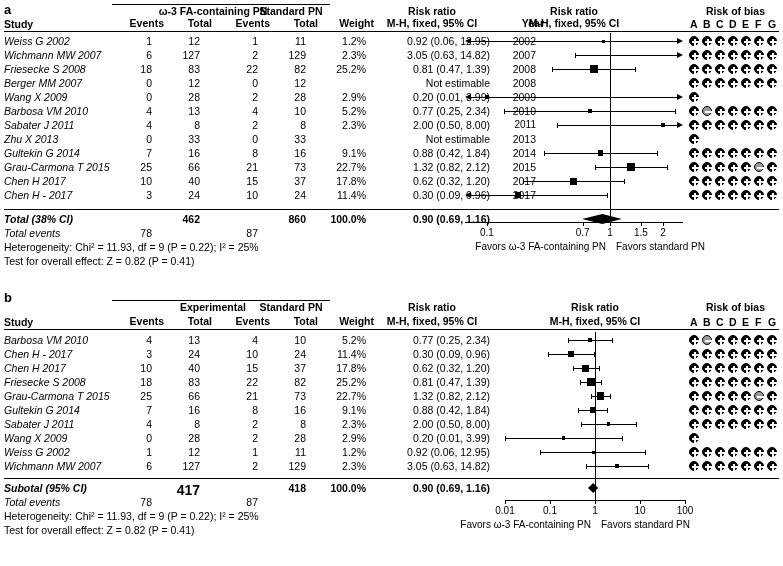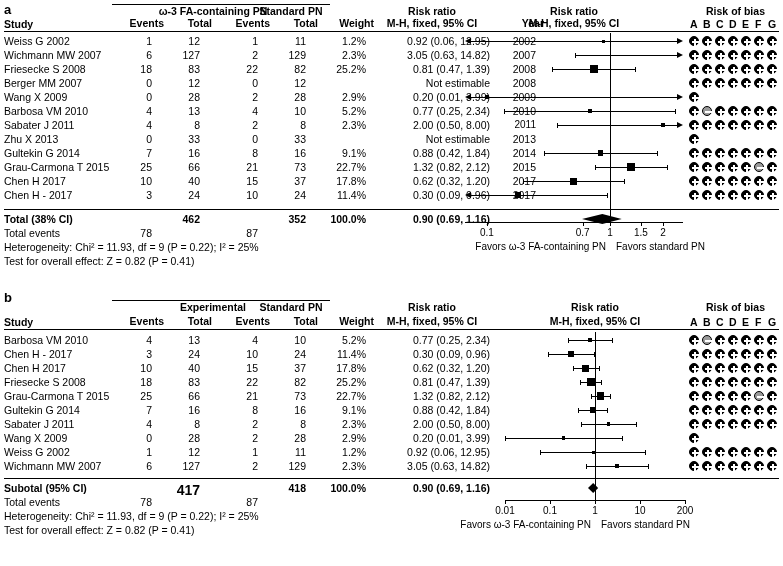--- a/index.html
+++ b/index.html
@@ -3,21 +3,21 @@
 <meta charset="utf-8">
 <style>
   html,body{margin:0;padding:0;background:#ffffff;}
   body{width:783px;height:566px;font-family:"Liberation Sans",sans-serif;color:#000;}
   .page{position:relative;width:783px;height:566px;overflow:hidden;}
   .panel{position:absolute;left:0;width:783px;}
   .plabel{position:absolute;font-weight:bold;font-size:13px;}
   .hdr{font-weight:bold;text-align:center;font-size:10.5px;line-height:11px;}
   .hdr-left{font-weight:bold;text-align:left;font-size:10.5px;}
   .rule{position:absolute;border-top:1px solid #000;}
-  .study{text-align:left;white-space:nowrap;}
+  .study{text-align:left;white-space:nowrap;font-style:italic;}
   .num{text-align:right;white-space:nowrap;}
   .bold{font-weight:bold;}
   .axisline{position:absolute;background:#000;}
   .tick{position:absolute;width:1px;height:4px;background:#000;}
   .ticklab{position:absolute;font-size:10px;text-align:center;}
   .favors{position:absolute;font-size:10px;white-space:nowrap;}
   .cibar{position:absolute;height:1px;background:#000;}
   .cicap{position:absolute;width:1px;height:5px;background:#000;}
   .box{position:absolute;background:#000;}
   .arrowL,.arrowR{position:absolute;width:0;height:0;border-top:3.5px solid transparent;border-bottom:3.5px solid transparent;}
@@ -293,21 +293,21 @@
         <div class="robcircle rob-plus" style="left:702px;top:190px;"></div>
         <div class="robcircle rob-plus" style="left:715px;top:190px;"></div>
         <div class="robcircle rob-plus" style="left:728px;top:190px;"></div>
         <div class="robcircle rob-plus" style="left:741px;top:190px;"></div>
         <div class="robcircle rob-plus" style="left:754px;top:190px;"></div>
         <div class="robcircle rob-plus" style="left:767px;top:190px;"></div>
       </div>
       <div class="rule" style="left:4px;top:209px;width:775px;"></div>
       <div class="study bold" style="position:absolute;left:4px;top:213px;font-size:10.5px;">Total (38% CI)</div>
       <div class="num bold" style="position:absolute;left:156px;top:213px;width:44px;font-size:10.5px;">462</div>
-      <div class="num bold" style="position:absolute;left:262px;top:213px;width:44px;font-size:10.5px;">352</div>
+      <div class="num bold" style="position:absolute;left:262px;top:213px;width:44px;font-size:10.5px;">860</div>
       <div class="num bold" style="position:absolute;left:318px;top:213px;width:48px;font-size:10.5px;">100.0%</div>
       <div class="num bold" style="position:absolute;left:374px;top:213px;width:116px;text-align:right;font-size:10.5px;">0.90 (0.69, 1.16)</div>
       <svg style="position:absolute;left:579.6222424226847px;top:213px;width:43.69929044160676px;height:12px;">
       <polygon points="2,6 22.30521346795763,1 41.69929044160676,6 22.30521346795763,11" fill="#000"></polygon>
       </svg>
       <div class="study" style="position:absolute;left:4px;top:227px;font-size:10.5px;">Total events</div>
       <div class="num" style="position:absolute;left:108px;top:227px;width:44px;font-size:10.5px;">78</div>
       <div class="num" style="position:absolute;left:214px;top:227px;width:44px;font-size:10.5px;">87</div>
       <div class="statline" style="left:4px;top:241px;">Heterogeneity: Chi² = 11.93, df = 9 (P = 0.22); I² = 25%</div>
       <div class="statline" style="left:4px;top:255px;">Test for overall effect: Z = 0.82 (P = 0.41)</div>
@@ -565,19 +565,19 @@
       <div class="axisline" style="left:505px;top:212px;width:180px;height:1px;"></div>
       <div class="tick" style="left:505px;top:212px;"></div>
       <div class="ticklab" style="left:485px;top:217px;width:40px;">0.01</div>
       <div class="tick" style="left:550px;top:212px;"></div>
       <div class="ticklab" style="left:530px;top:217px;width:40px;">0.1</div>
       <div class="tick" style="left:595px;top:212px;"></div>
       <div class="ticklab" style="left:575px;top:217px;width:40px;">1</div>
       <div class="tick" style="left:640px;top:212px;"></div>
       <div class="ticklab" style="left:620px;top:217px;width:40px;">10</div>
       <div class="tick" style="left:685px;top:212px;"></div>
-      <div class="ticklab" style="left:665px;top:217px;width:40px;">200</div>
+      <div class="ticklab" style="left:665px;top:217px;width:40px;">100</div>
       <div class="vline" style="left:595px;top:44px;height:168px;"></div>
       <div class="favors" style="left:591px;top:231px;transform:translateX(-100%);">Favors ω-3 FA-containing PN</div>
       <div class="favors" style="left:601px;top:231px;">Favors standard PN</div>
     </div>
 
 </div>
 
 </body></html>

